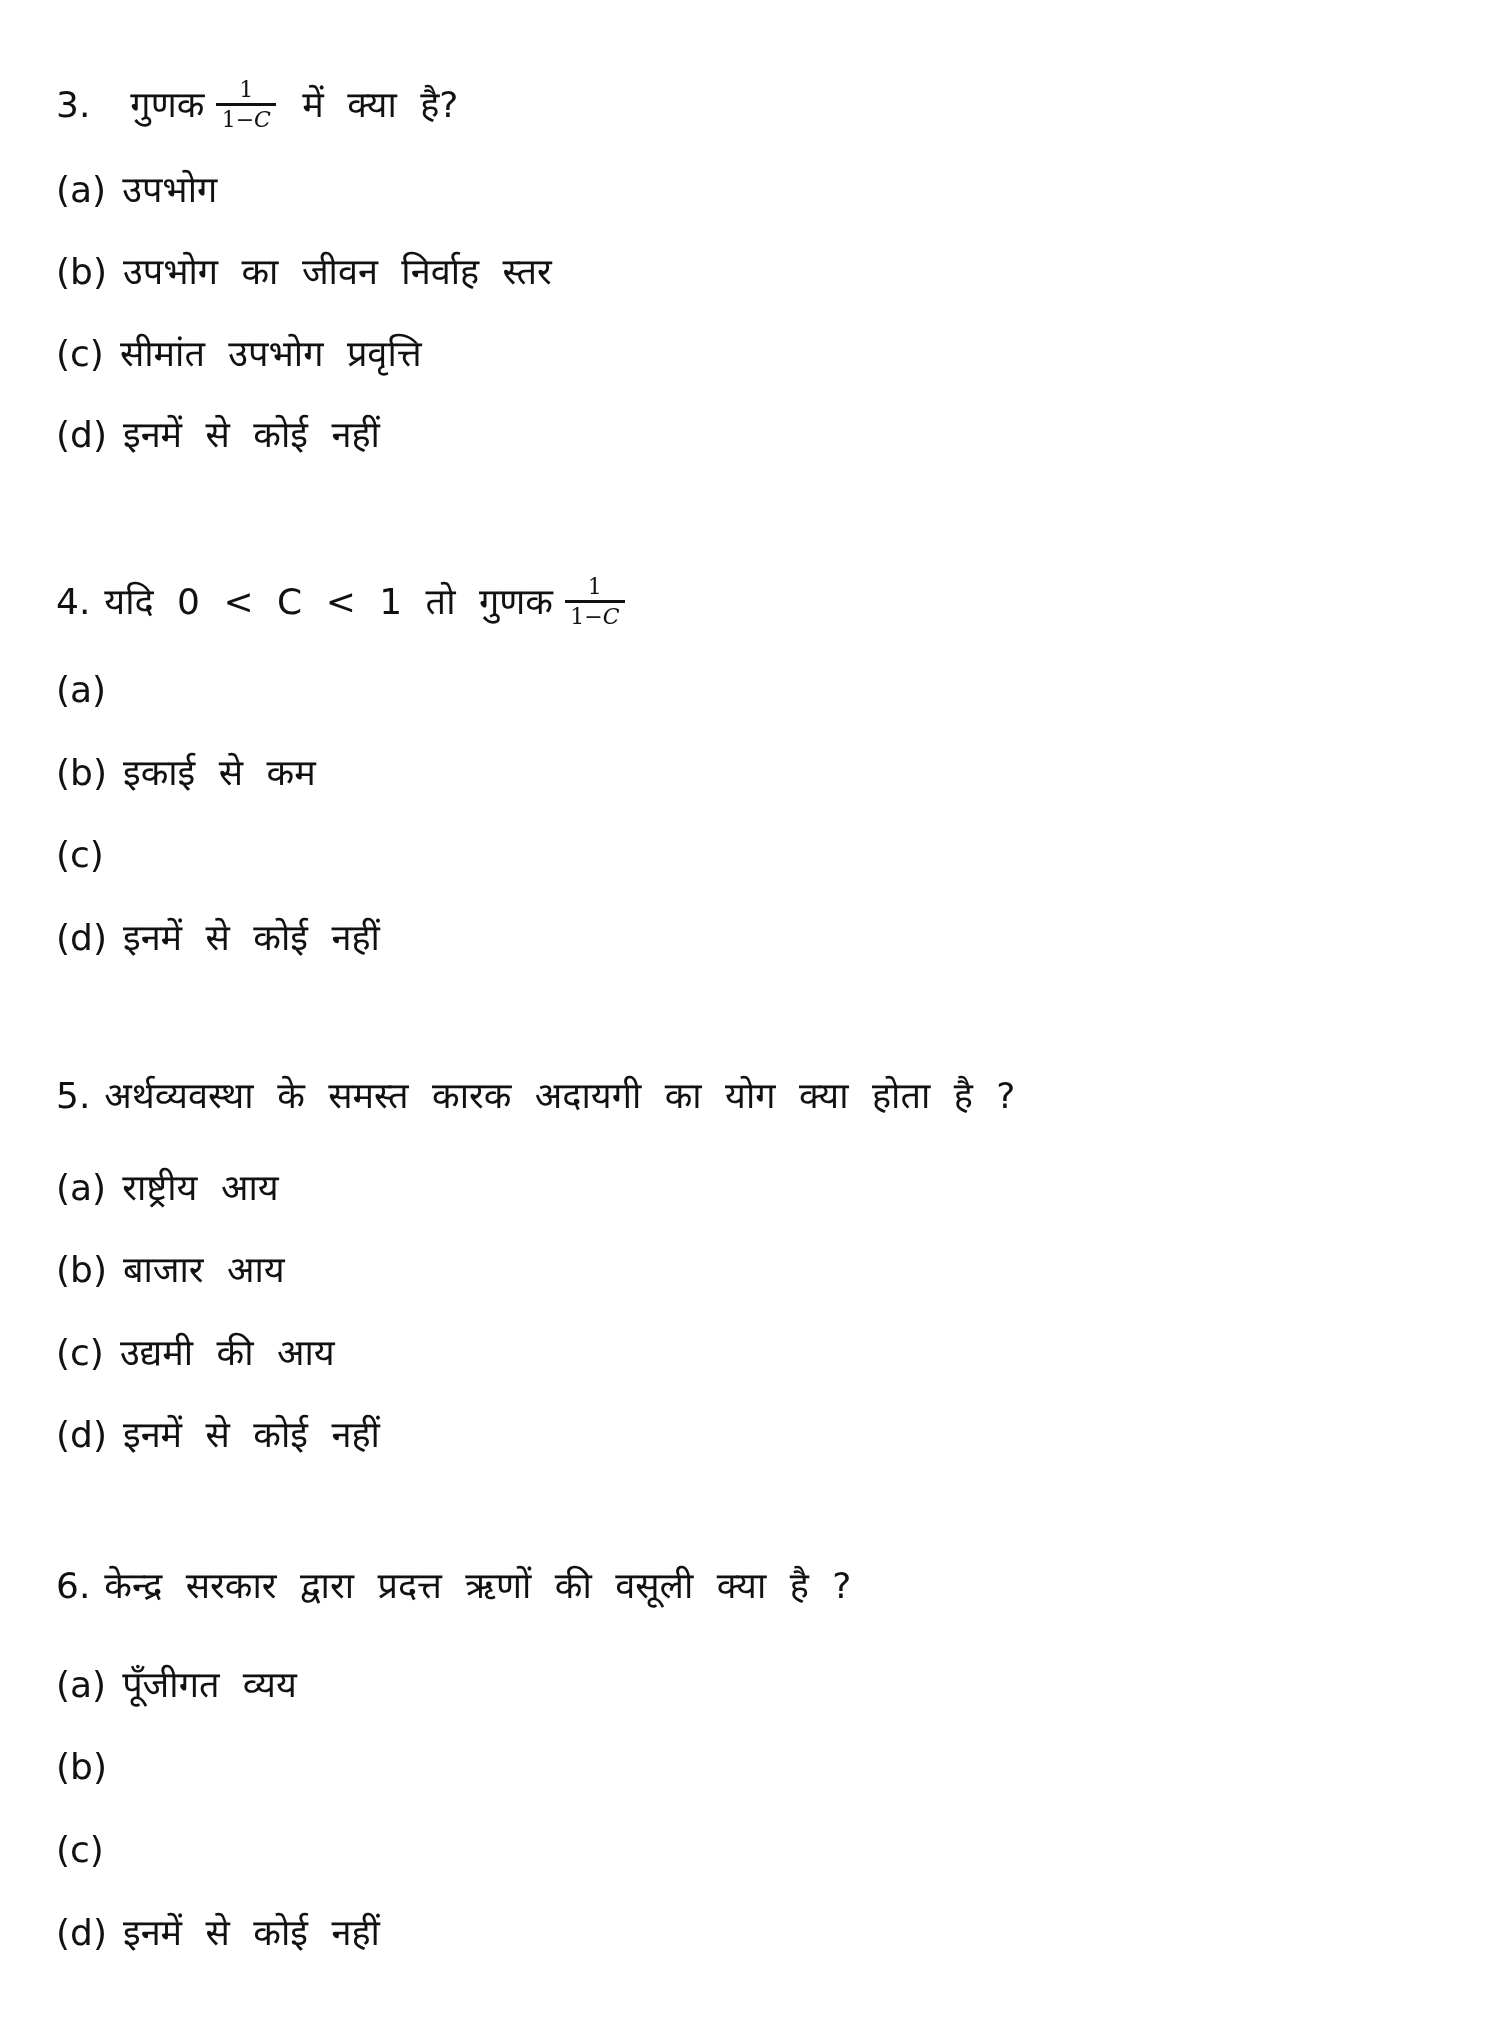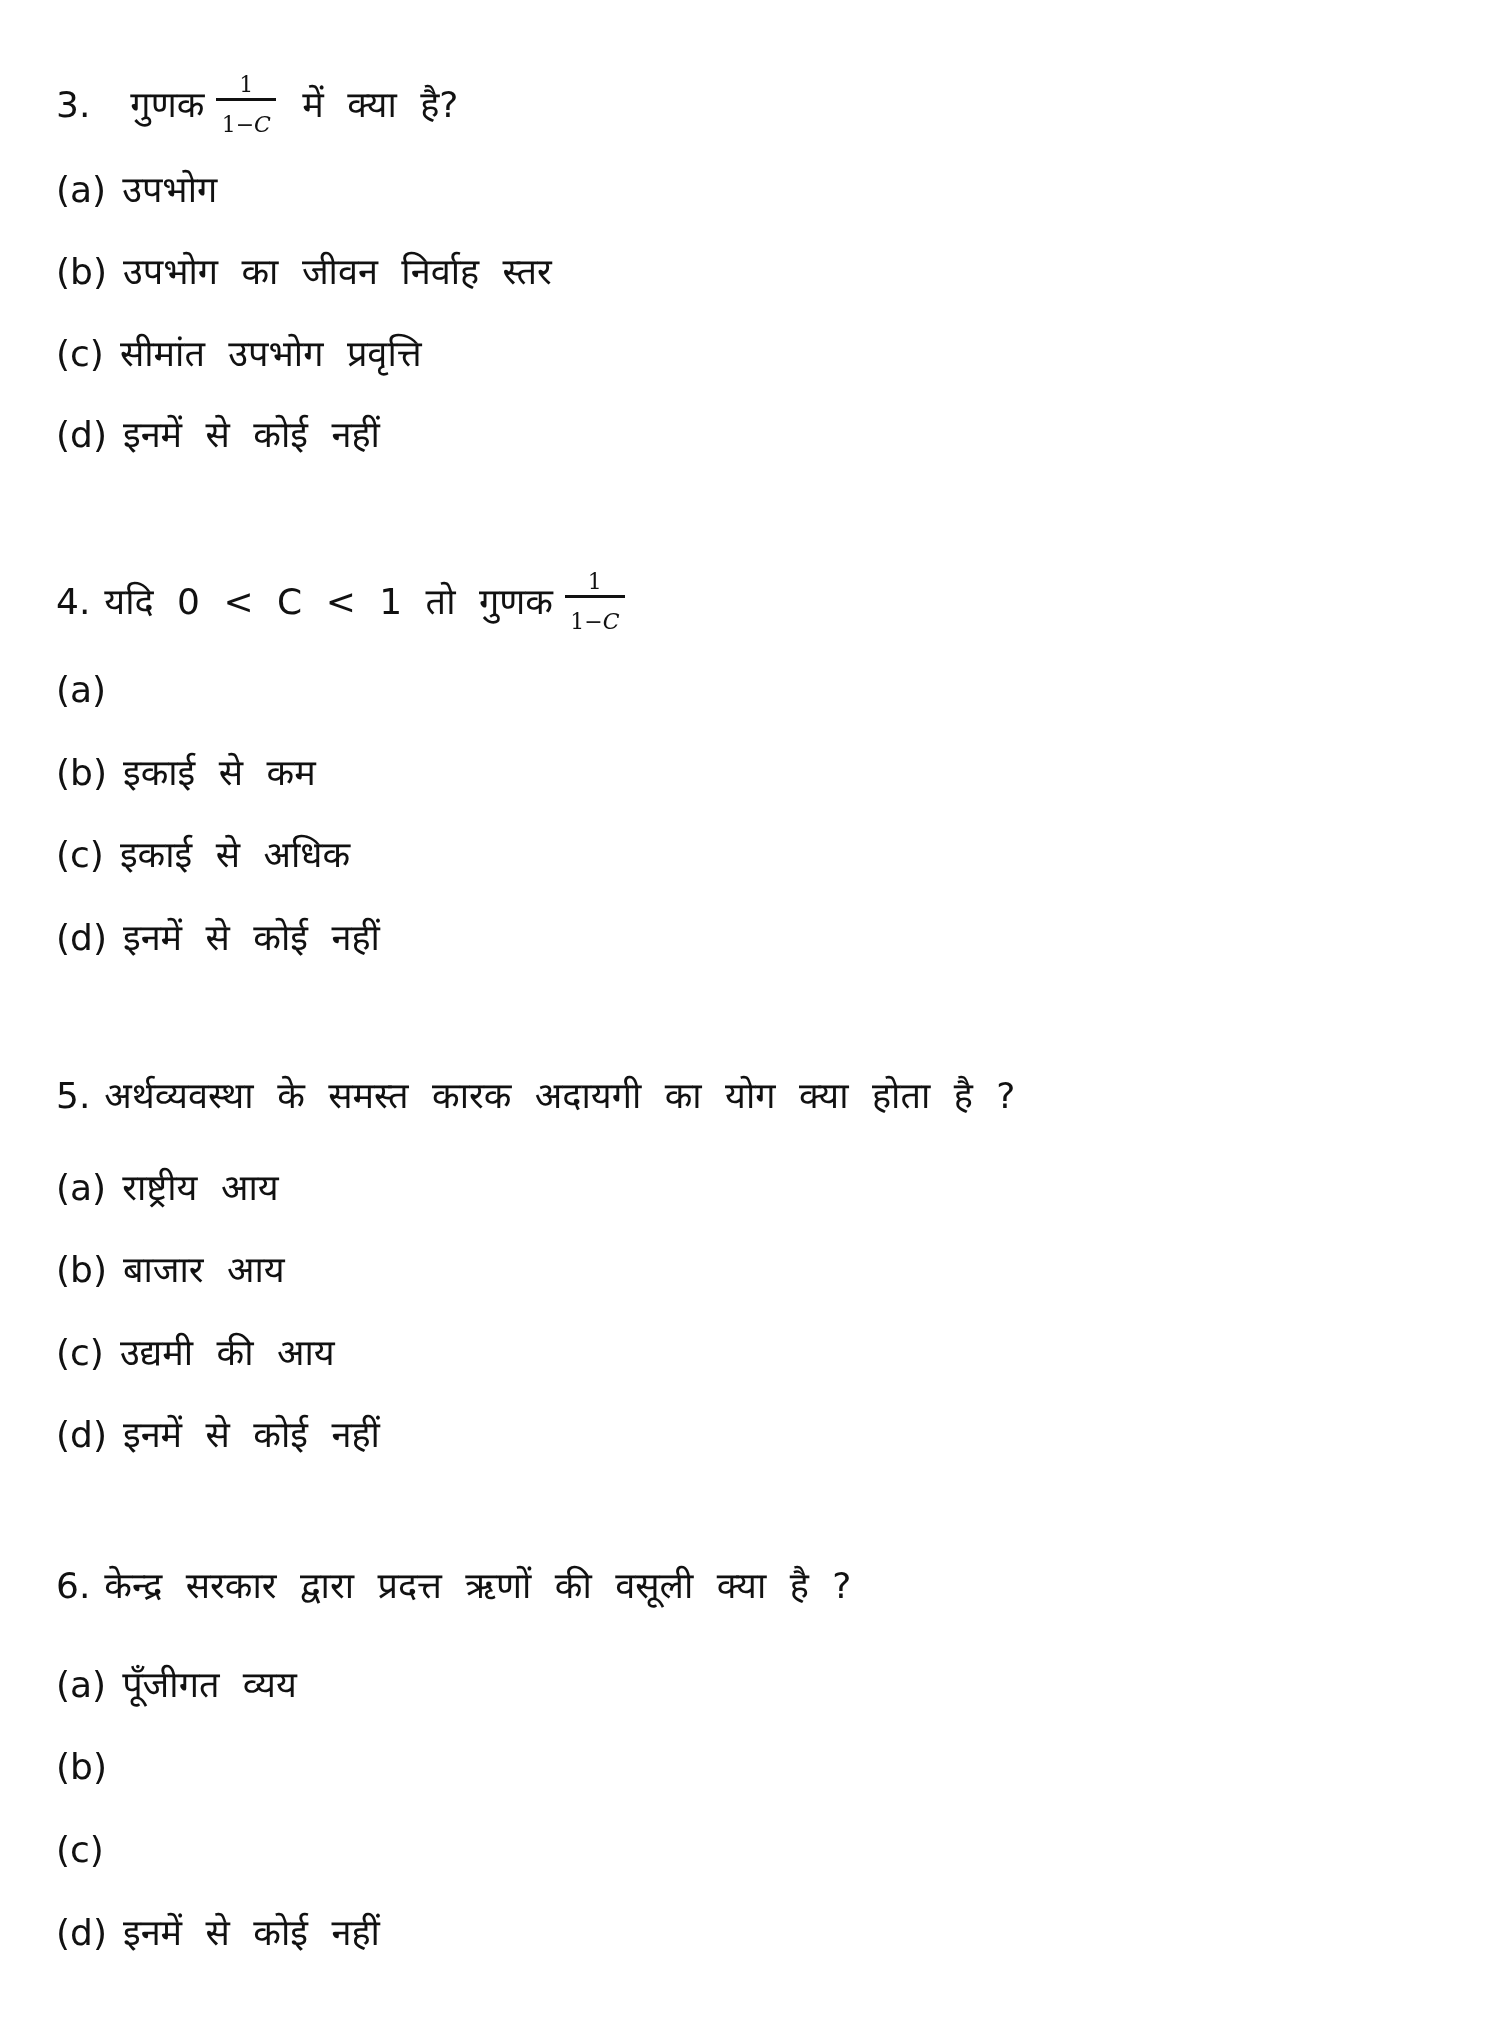--- a/index.html
+++ b/index.html
@@ -18,21 +18,21 @@
   .qnum { margin-right: 14px; }
   .q3 .qnum { margin-right: 40px; }
   .label { margin-right: 16px; }
   .frac {
     display: inline-flex; flex-direction: column; align-items: center;
     margin: 0 26px 0 12px; line-height: 1;
     font-family: "DejaVu Serif", "Liberation Serif", serif;
   }
   .frac .num { font-size: 22px; padding: 0 4px 2px; }
   .frac .bar { height: 3px; background: #111111; width: 60px; }
-  .frac .den { font-size: 22px; padding-top: 13px; font-style: normal; }
+  .frac .den { font-size: 22px; padding-top: 3px; font-style: normal; }
   .frac .den i { font-style: italic; }
 </style>
 </head>
 <body>
 
 <div class="line q3" style="top:75px;">
   <span class="qnum">3.</span>
   <span>गुणक</span>
   <span class="frac">
     <span class="num">1</span>
@@ -69,21 +69,20 @@
 </div>
 <div class="line" style="top:660px;">
   <span class="label">(a)</span>
 </div>
 <div class="line" style="top:743px;">
   <span class="label">(b)</span>
   <span>इकाई से कम</span>
 </div>
 <div class="line" style="top:825px;">
   <span class="label">(c)</span>
-  <span>इकाई से अधिक</span>
 </div>
 <div class="line" style="top:908px;">
   <span class="label">(d)</span>
   <span>इनमें से कोई नहीं</span>
 </div>
 
 <div class="line" style="top:1066px;">
   <span class="qnum">5.</span>
   <span>अर्थव्यवस्था के समस्त कारक अदायगी का योग क्या होता है ?</span>
 </div>

